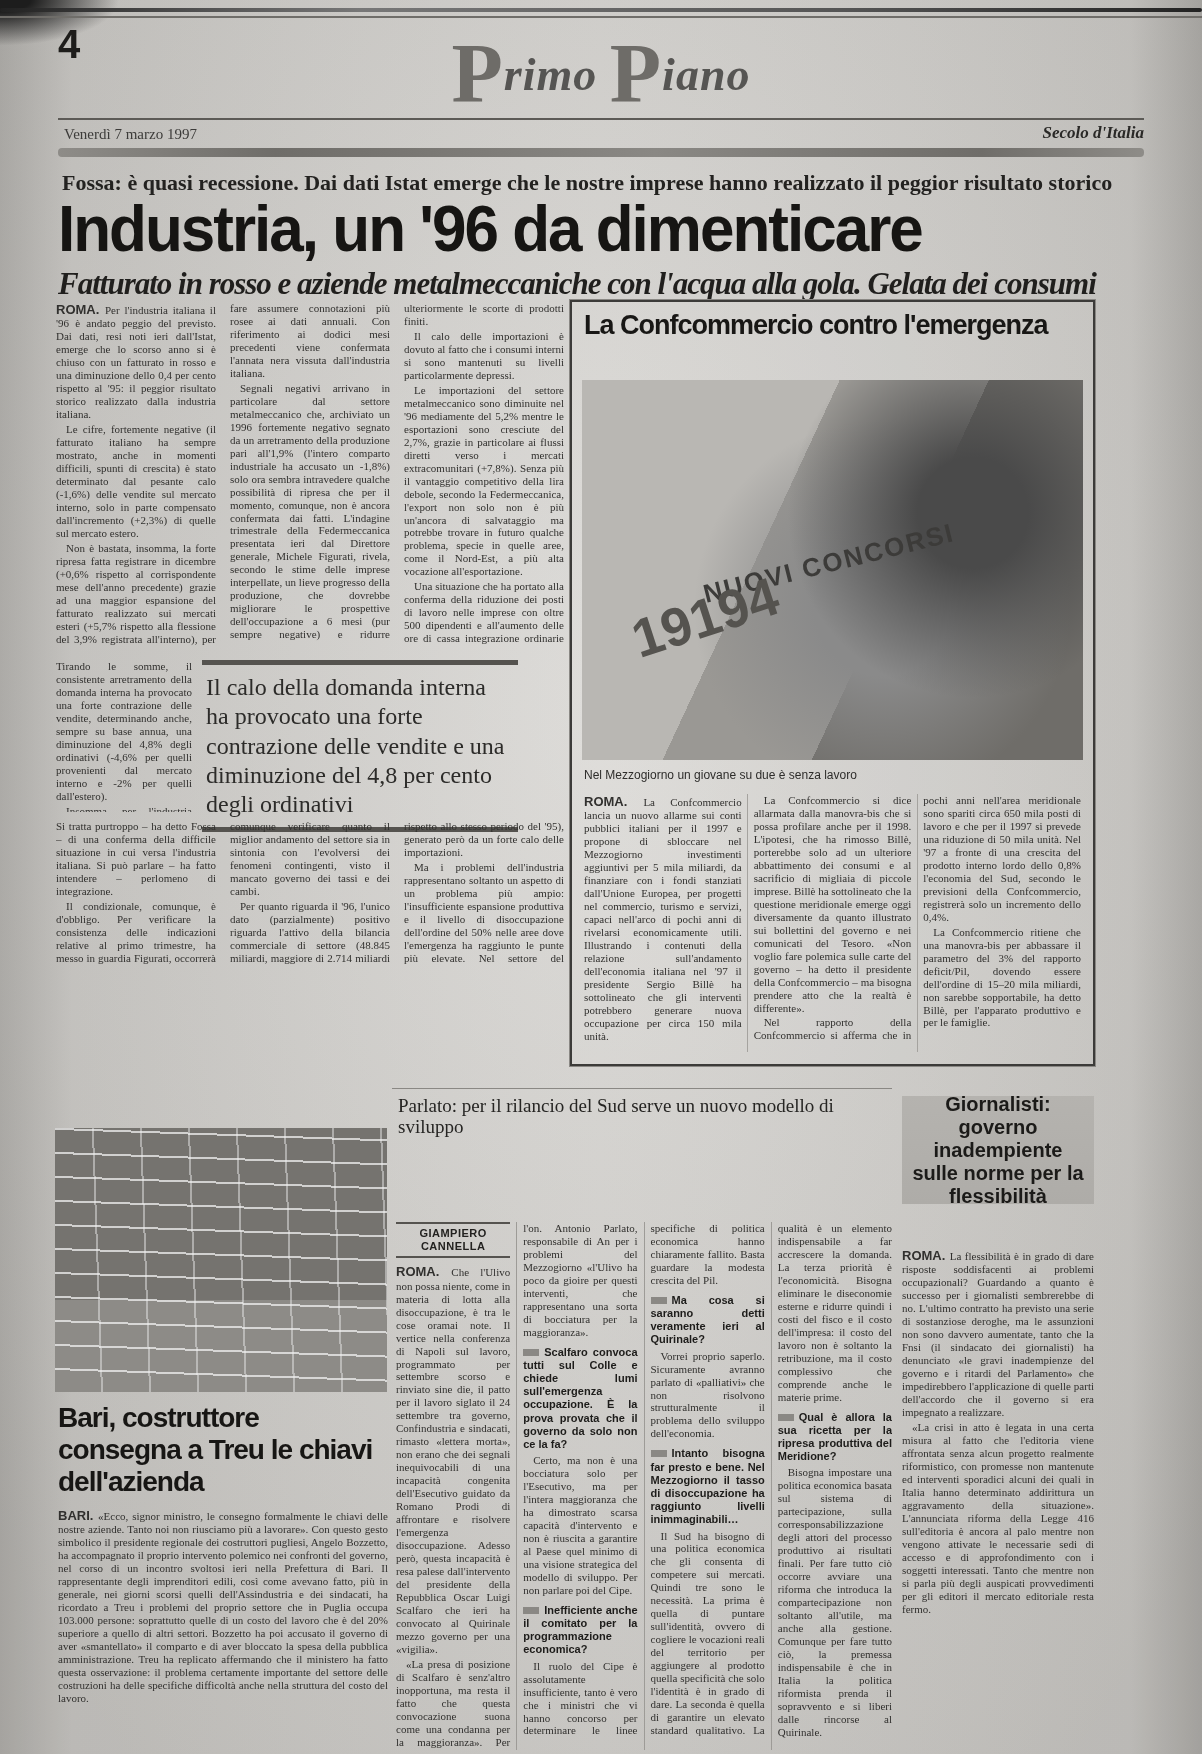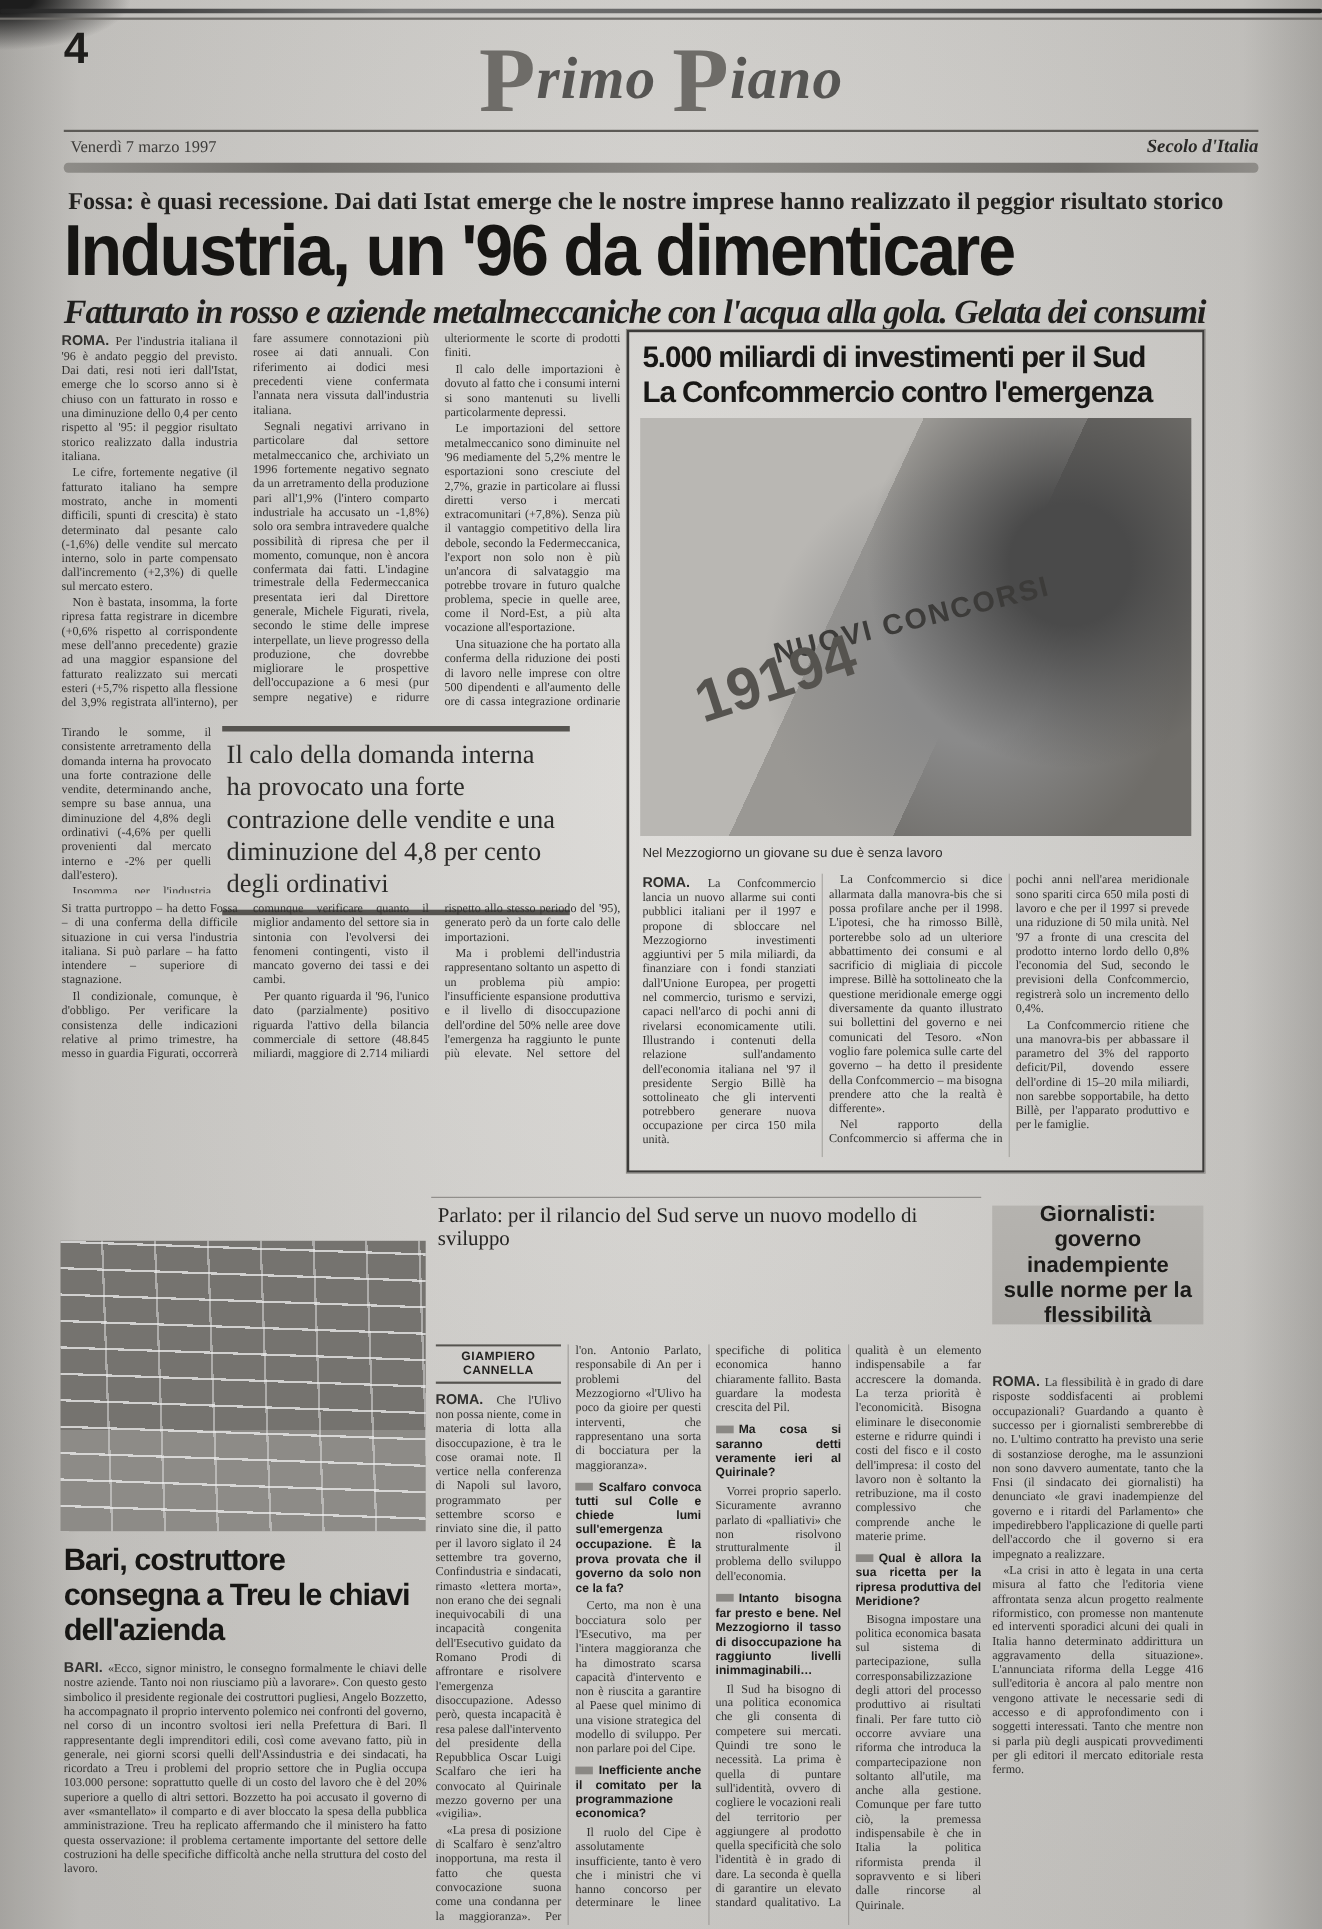--- a/index.html
+++ b/index.html
@@ -14,21 +14,21 @@
     color:#2b2a28;
   }
   .abs{position:absolute;}
   
   .top-band{left:0;top:8px;width:1202px;height:4px;background:linear-gradient(90deg,#222,#777 30%,#555 70%,#222);border-radius:2px;}
   .top-band2{left:0;top:16px;width:1202px;height:2px;background:#6f6d69;}
   .corner-dark{left:0;top:0;width:120px;height:46px;background:radial-gradient(ellipse at 0 0, #1d1d1d 18%, transparent 70%);}
   .page-number{left:58px;top:24px;font:bold 40px/1 "Liberation Sans",sans-serif;color:#1e1d1b;}
   .masthead{left:0;top:40px;width:1202px;text-align:center;font-family:"Liberation Serif",serif;font-weight:bold;color:#565553;letter-spacing:1px;}
   .masthead .bigP{font-size:84px;line-height:.8;vertical-align:-12px;color:#6e6c68;}
-  .masthead .rest{font-size:54px;font-style:italic;}
+  .masthead .rest{font-size:46px;font-style:italic;}
   .rule-thin{left:58px;top:118px;width:1086px;height:2px;background:#5c5a56;}
   .dateline-left{left:44px;top:124px;font:15px/1.4 "Liberation Serif",serif;color:#3c3b39;margin-left:20px;}
   .dateline-right{left:0;top:121px;width:1144px;text-align:right;font:bold italic 17px/1.4 "Liberation Serif",serif;color:#2a2927;}
   .graybar{left:58px;top:148px;width:1086px;height:9px;background:linear-gradient(90deg,#8e8c88,#6f6d69 20%,#8a8884 55%,#6f6d69 85%,#8e8c88);border-radius:4px;}
   
   .kicker{left:62px;top:170px;width:1080px;font:bold 22px/1.15 "Liberation Serif",serif;color:#232220;}
   .headline{left:58px;top:196px;width:1090px;font:900 62px/1 "Liberation Sans",sans-serif;letter-spacing:-2px;color:#161513;transform:scaleY(1.06);transform-origin:top left;}
   .deck{left:58px;top:268px;width:1090px;font:bold italic 31px/1.05 "Liberation Serif",serif;letter-spacing:-1px;color:#201f1d;}
   
   .bodytext{font:11px/1.18 "Liberation Serif",serif;text-align:justify;color:#31302e;}
@@ -108,29 +108,28 @@
       <p>Una situazione che ha portato alla conferma della riduzione dei posti di lavoro nelle imprese con oltre 500 dipendenti e all'aumento delle ore di cassa integrazione ordinarie (+57,5%), più legato al ciclo congiunturale, mentre è diminuito il numero di ore di quella straordinaria (-41,9%) connessa a ristrutturazioni di più lungo periodo.</p>
     </div>
   <div class="abs seg2">
     <div class="seg2-col bodytext">
         <p>Tirando le somme, il consistente arretramento della domanda interna ha provocato una forte contrazione delle vendite, determinando anche, sempre su base annua, una diminuzione del 4,8% degli ordinativi (-4,6% per quelli provenienti dal mercato interno e -2% per quelli dall'estero).</p>
         <p>Insomma, per l'industria siamo quasi alla recessione, come ha sottolineato ieri il presidente della Confindustria Giorgio Fossa.</p>
       </div>
     <div class="pullquote">Il calo della domanda interna ha provocato una forte contrazione delle vendite e una diminuzione del 4,8 per cento degli ordinativi</div>
   </div>
   <div class="abs seg3 bodytext cols3">
-      <p>Si tratta purtroppo – ha detto Fossa – di una conferma della difficile situazione in cui versa l'industria italiana. Si può parlare – ha fatto intendere – superiore di stagnazione.</p>
+      <p>Si tratta purtroppo – ha detto Fossa – di una conferma della difficile situazione in cui versa l'industria italiana. Si può parlare – ha fatto intendere – perlomeno di integrazione.</p>
       <p>Il condizionale, comunque, è d'obbligo. Per verificare la consistenza delle indicazioni relative al primo trimestre, ha messo in guardia Figurati, occorrerà comunque verificare quanto il miglior andamento del settore sia in sintonia con l'evolversi dei fenomeni contingenti, visto il mancato governo dei tassi e dei cambi.</p>
       <p>Per quanto riguarda il '96, l'unico dato (parzialmente) positivo riguarda l'attivo della bilancia commerciale di settore (48.845 miliardi, maggiore di 2.714 miliardi rispetto allo stesso periodo del '95), generato però da un forte calo delle importazioni.</p>
       <p>Ma i problemi dell'industria rappresentano soltanto un aspetto di un problema più ampio: l'insufficiente espansione produttiva e il livello di disoccupazione dell'ordine del 50% nelle aree dove l'emergenza ha raggiunto le punte più elevate. Nel settore del Commercio, infatti, è proseguita la chiusura di attività, con declino di migliaia di negozi che hanno abbassato la serranda, in una situazione difficilissima che, a cominciare dal fisco e dalla concessione del credito, impedisce loro di portare avanti con prospettive di sviluppo la loro attività.</p>
     </div>
 
   <div class="abs sudbox">
     <div class="sud-title">
-      <div>5.000 miliardi di investimenti per il Sud</div>
       <div>La Confcommercio contro l'emergenza</div>
     </div>
     <div class="sud-photo">
       <div class="ovl1">NUOVI CONCORSI</div>
       <div class="ovl2">19194</div>
     </div>
     <div class="sud-caption">Nel Mezzogiorno un giovane su due è senza lavoro</div>
     <div class="sud-text bodytext">
         <p><b>ROMA. </b>La Confcommercio lancia un nuovo allarme sui conti pubblici italiani per il 1997 e propone di sbloccare nel Mezzogiorno investimenti aggiuntivi per 5 mila miliardi, da finanziare con i fondi stanziati dall'Unione Europea, per progetti nel commercio, turismo e servizi, capaci nell'arco di pochi anni di rivelarsi economicamente utili. Illustrando i contenuti della relazione sull'andamento dell'economia italiana nel '97 il presidente Sergio Billè ha sottolineato che gli interventi potrebbero generare nuova occupazione per circa 150 mila unità.</p>
         <p>La Confcommercio si dice allarmata dalla manovra-bis che si possa profilare anche per il 1998. L'ipotesi, che ha rimosso Billè, porterebbe solo ad un ulteriore abbattimento dei consumi e al sacrificio di migliaia di piccole imprese. Billè ha sottolineato che la questione meridionale emerge oggi diversamente da quanto illustrato sui bollettini del governo e nei comunicati del Tesoro. «Non voglio fare polemica sulle carte del governo – ha detto il presidente della Confcommercio – ma bisogna prendere atto che la realtà è differente».</p>

